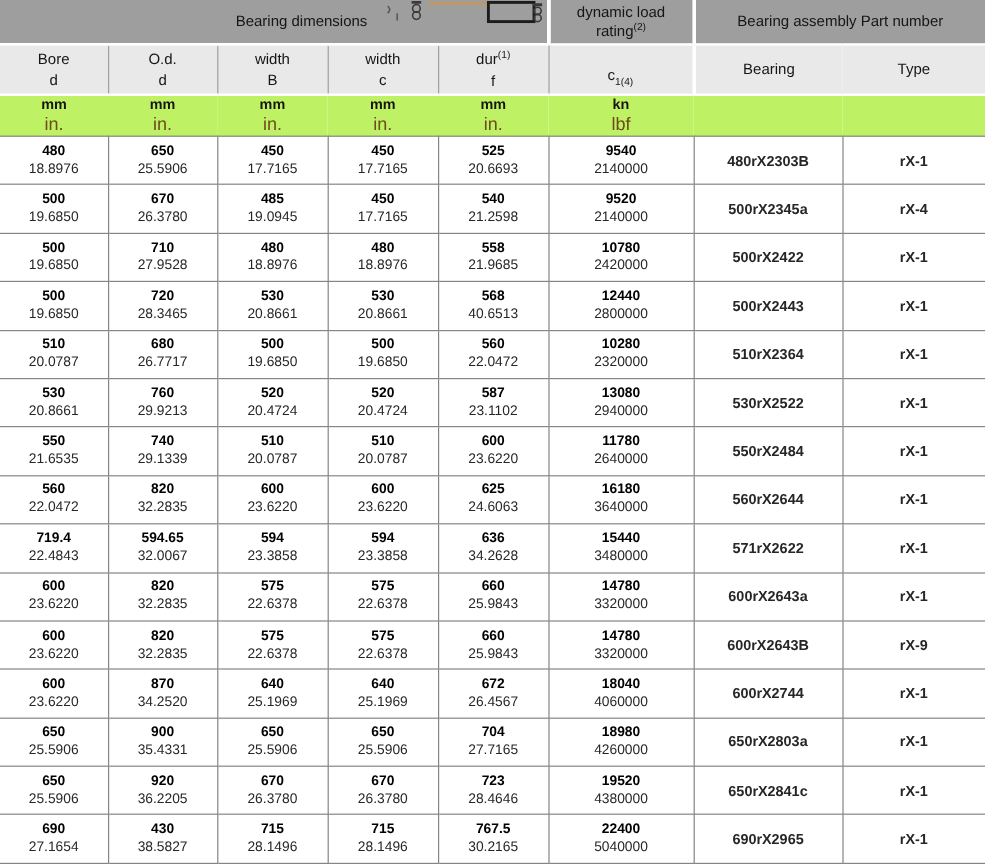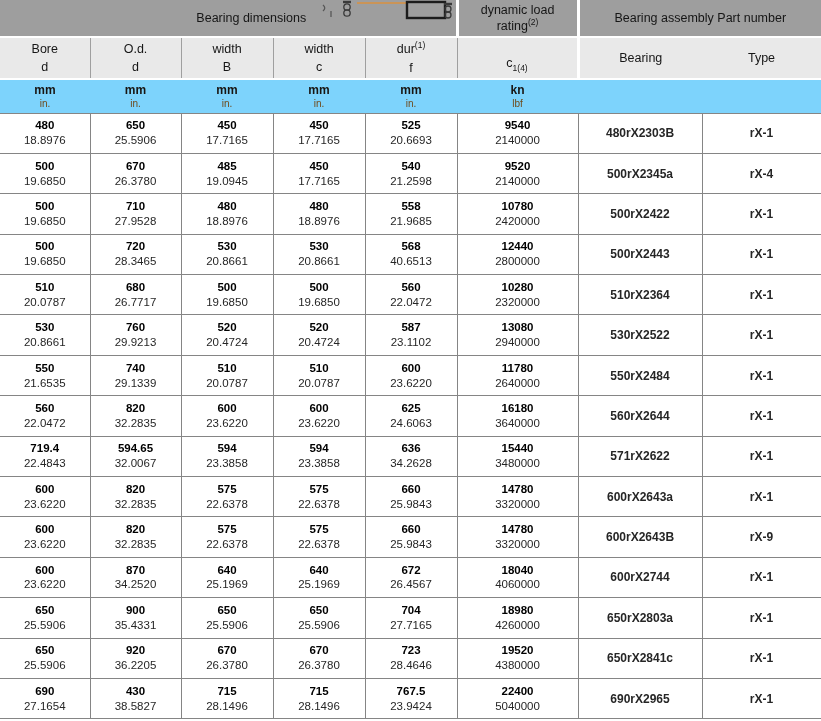--- a/index.html
+++ b/index.html
@@ -43,28 +43,28 @@
     line-height: 1.45;
     border-bottom: 2px solid #ffffff;
   }
   tr.h2 th.div { border-left: 1px solid #9f9f9f; }
   tr.h2 th.sepw { border-left: 3px solid #ffffff; }
   tr.h2 th.low { vertical-align: bottom; padding-bottom: 6px; line-height: 1; }
   sup { font-size: 8.5px; vertical-align: super; }
   sub { font-size: 8.5px; vertical-align: sub; }
   
   tr.h3 th {
-    background: #7dd3fc;
+    background: #bef264;
     height: 34px;
     text-align: center;
     vertical-align: middle;
     font-weight: 400;
   }
   .u1 { display: block; font-weight: 700; font-size: 12px; color: #181512; line-height: 1.25; }
-  .u2 { display: block; font-weight: 400; font-size: 10px; color: #6f4a1a; line-height: 1.2; }
+  .u2 { display: block; font-weight: 400; font-size: 15px; color: #6f4a1a; line-height: 1.2; }
   
   tbody td {
     height: 40.4px;
     border: 1px solid #858585;
     text-align: center;
     vertical-align: middle;
     background: #ffffff;
     padding: 2px 0;
   }
   tbody tr td:first-child { border-left: none; }
@@ -637,21 +637,21 @@
         <td>
           <span class="v1">715</span>
           <span class="v2">28.1496</span>
         </td>
         <td>
           <span class="v1">715</span>
           <span class="v2">28.1496</span>
         </td>
         <td>
           <span class="v1">767.5</span>
-          <span class="v2">23.9424</span>
+          <span class="v2">30.2165</span>
         </td>
         <td>
           <span class="v1">22400</span>
           <span class="v2">5040000</span>
         </td>
         <td>
           <span class="single">690rX2965</span>
         </td>
         <td>
           <span class="single">rX-1</span>

